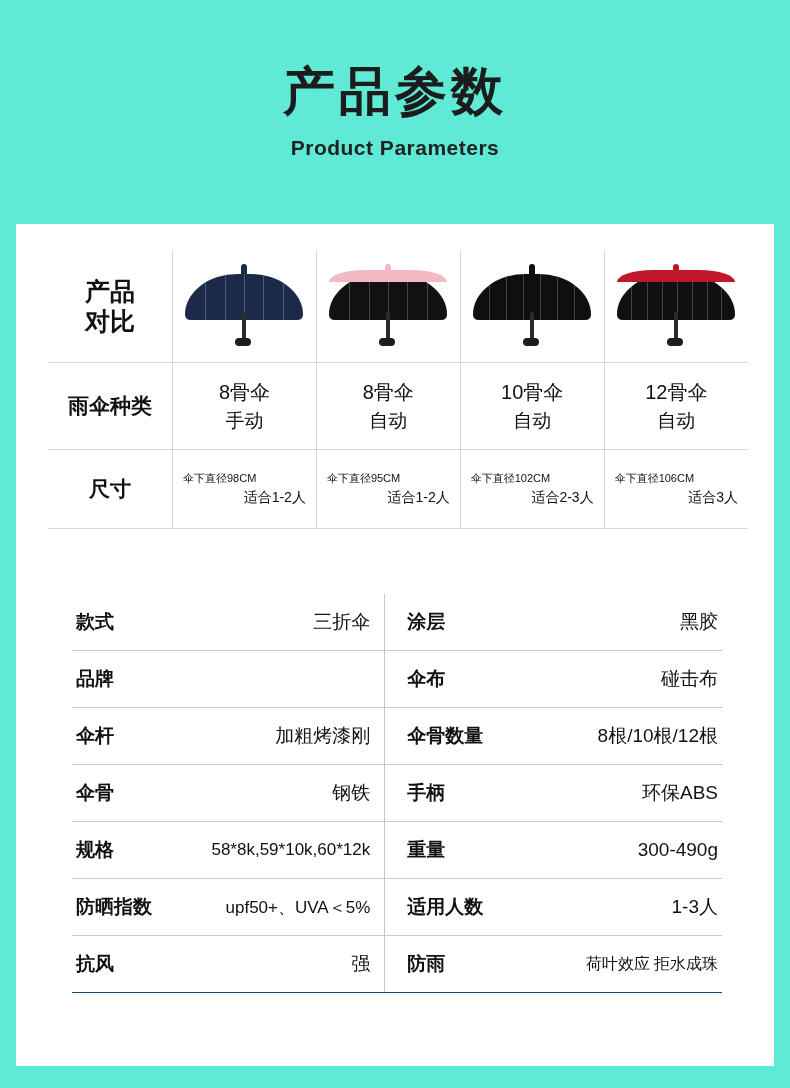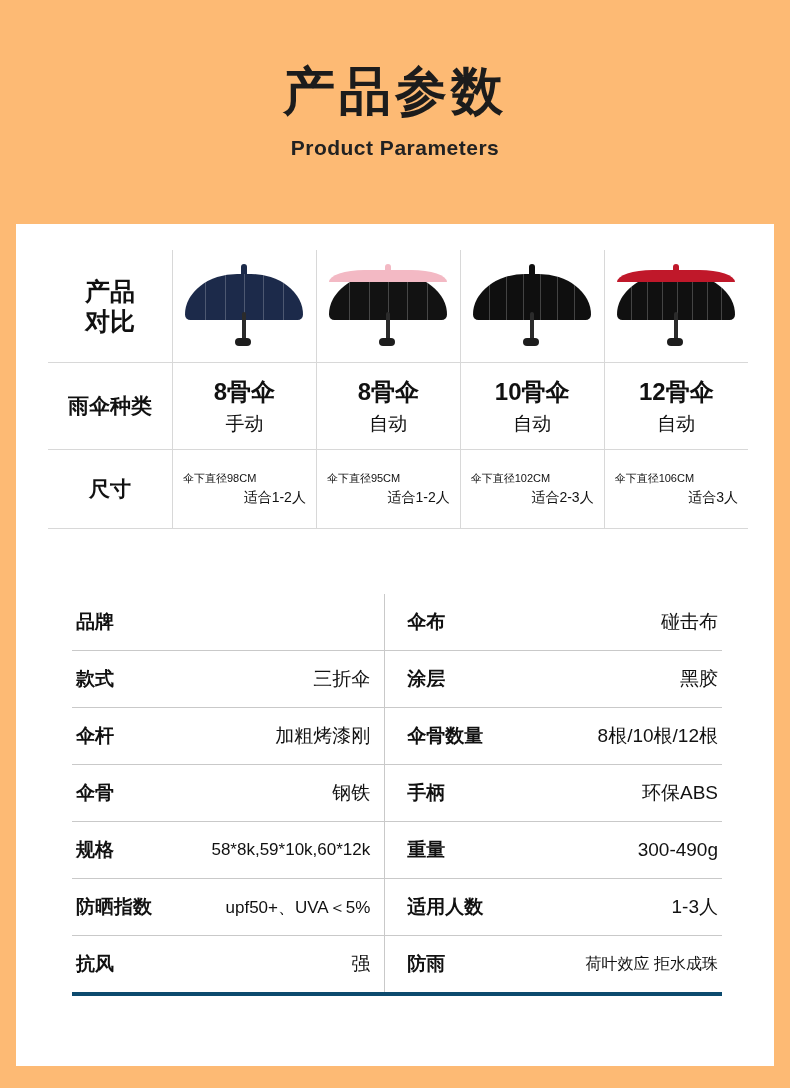--- a/index.html
+++ b/index.html
@@ -11,21 +11,21 @@
     height: 1088px;
     background: #f2f2f2;
     font-family: "Liberation Sans", "DejaVu Sans", sans-serif;
     color: #1a1a1a;
     overflow: hidden;
   }
   .page {
     position: relative;
     width: 790px;
     height: 1088px;
-    background: #fdba74;
+    background: #5eead4;
   }
   
   .header {
     text-align: center;
     padding-top: 62px;
   }
   .header-title {
     font-size: 52px;
     font-weight: bold;
     letter-spacing: 4px;
@@ -77,22 +77,22 @@
   }
   .row-label {
     font-size: 21px;
     font-weight: bold;
     color: #111;
   }
   .umb-cell { height: 112px; }
   .kind-cell { height: 86px; }
   .size-cell { height: 78px; }
   .kind-main {
-    font-size: 24px;
-    font-weight: bold;
+    font-size: 20px;
+    font-weight: normal;
     color: #111;
     line-height: 1.45;
   }
   .kind-sub {
     font-size: 19px;
     color: #111;
     line-height: 1.45;
   }
   .size-main {
     font-size: 11px;
@@ -196,21 +196,21 @@
   .specs .k.right-col {
     width: 122px;
     padding-left: 22px;
     border-left: 1px solid #c9c9c9;
   }
   .specs .v.right-col {
     padding-right: 4px;
   }
   .specs .small-val { font-size: 17px; }
   .specs .tiny-val { font-size: 16px; }
-  .specs tr:last-child td { border-bottom: 4px solid #0c4a6e; }
+  .specs tr:last-child td { border-bottom: 1px solid #0c4a6e; font-family: Liberation Serif, serif; }
   .footnote {
     position: absolute;
     left: 0;
     right: 0;
     top: 790px;
     text-align: center;
     font-size: 14px;
     color: #3a3a3a;
     padding-right: 30px;
   }
@@ -335,32 +335,32 @@
           <div class="size-main">伞下直径106CM</div>
           <div class="size-sub">适合3人</div>
         </td>
       </tr>
     </tbody>
       </table>
 
     <table class="specs">
       <tbody>
           <tr>
+        <td class="k">款式</td>
+        <td class="v">三折伞</td>
+        <td class="k right-col">涂层</td>
+        <td class="v right-col">黑胶</td>
+      </tr>
+      <tr>
         <td class="k">品牌</td>
         <td class="v"></td>
         <td class="k right-col">伞布</td>
         <td class="v right-col">碰击布</td>
       </tr>
       <tr>
-        <td class="k">款式</td>
-        <td class="v">三折伞</td>
-        <td class="k right-col">涂层</td>
-        <td class="v right-col">黑胶</td>
-      </tr>
-      <tr>
         <td class="k">伞杆</td>
         <td class="v">加粗烤漆刚</td>
         <td class="k right-col">伞骨数量</td>
         <td class="v right-col">8根/10根/12根</td>
       </tr>
       <tr>
         <td class="k">伞骨</td>
         <td class="v">钢铁</td>
         <td class="k right-col">手柄</td>
         <td class="v right-col">环保ABS</td>

